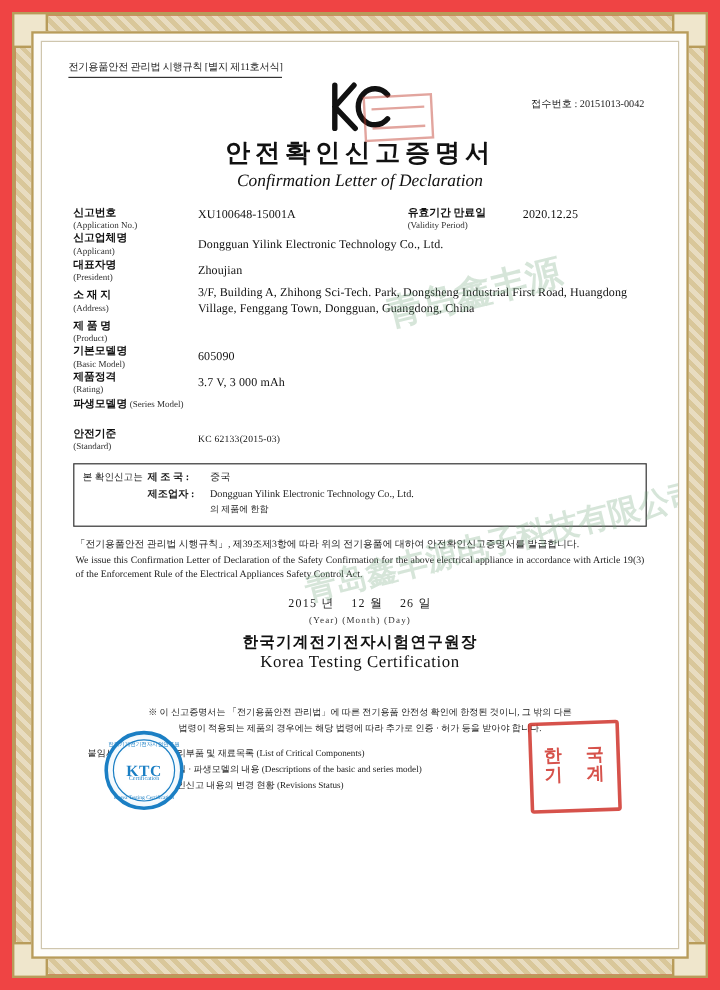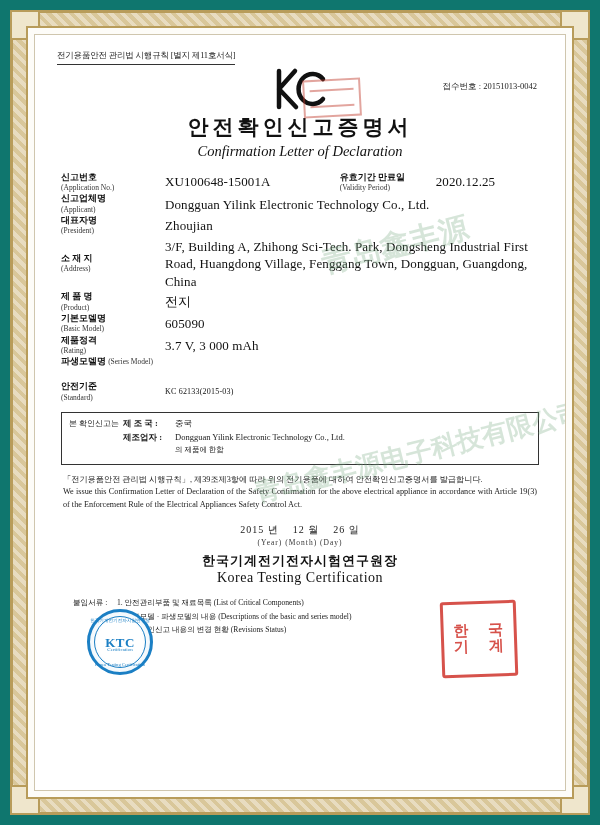--- a/index.html
+++ b/index.html
@@ -13,21 +13,21 @@
     font-family: "Liberation Serif", serif;
     color: #1a1a1a;
     position: relative;
     overflow: hidden;
   }
 
   
   .page {
     position: absolute;
     inset: 0;
-    background: #0f766e;
+    background: #ef4444;
   }
   .border-outer {
     position: absolute;
     left: 10px; top: 10px; right: 10px; bottom: 10px;
     border: 3px solid #b89c5a;
     background:
       repeating-linear-gradient(45deg,
         #e8dcc0 0px, #e8dcc0 4px,
         #d9c79a 4px, #d9c79a 8px);
     box-sizing: border-box;
@@ -125,21 +125,21 @@
     width: 104px;
     flex: 0 0 104px;
     font-size: 8.5px;
     line-height: 1.25;
     color: #111;
   }
   .flabel .ko { display: block; font-weight: bold; font-size: 9px;}
   .flabel .en { display: block; color: #333; font-size: 7.5px; }
   .fvalue {
     flex: 1 1 auto;
-    font-size: 13px;
+    font-size: 10px;
     color: #111;
     padding-top: 1px;
     letter-spacing: 0.1px;
   }
   .frow.inline .flabel .ko { display: inline; }
   .frow.inline .flabel .en { display: inline; }
 
   .two-col {
     display: flex;
     align-items: flex-start;
@@ -403,21 +403,20 @@
             <span class="en">(Address)</span>
           </div>
           <div class="fvalue">3/F, Building A, Zhihong Sci-Tech. Park, Dongsheng Industrial First Road, Huangdong Village, Fenggang Town, Dongguan, Guangdong, China</div>
         </div>
 
         <div class="frow">
           <div class="flabel">
             <span class="ko">제 품 명</span>
             <span class="en">(Product)</span>
           </div>
-          <div class="fvalue">전지</div>
         </div>
 
         <div class="frow">
           <div class="flabel">
             <span class="ko">기본모델명</span>
             <span class="en">(Basic Model)</span>
           </div>
           <div class="fvalue">605090</div>
         </div>
 
@@ -473,20 +472,24 @@
         <span>월</span>
         &nbsp;&nbsp;
         <span>26</span>
         <span>일</span>
       </div>
       <div class="date-sub">(Year)        (Month)        (Day)</div>
 
       <div class="issuer-ko">한국기계전기전자시험연구원장</div>
       <div class="issuer-en">Korea Testing Certification</div>
 
+      <div class="notice">
+        <span class="l1">※ 이 신고증명서는 「전기용품안전 관리법」에 따른 전기용품 안전성 확인에 한정된 것이니, 그 밖의 다른</span>
+        <span class="l2">법령이 적용되는 제품의 경우에는 해당 법령에 따라 추가로 인증 · 허가 등을 받아야 합니다.</span>
+      </div>
 
       <div class="attach">
         <div>
           <span class="attach-title">붙임서류 :</span>
           <span>1. 안전관리부품 및 재료목록 (List of Critical Components)</span>
         </div>
         <div>
           <span class="attach-title"></span>
           <span>2. 기본모델 · 파생모델의 내용 (Descriptions of the basic and series model)</span>
         </div>

